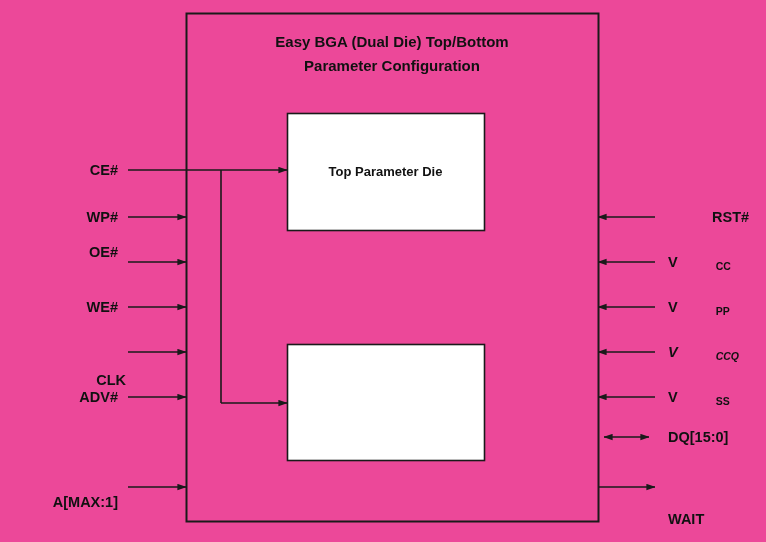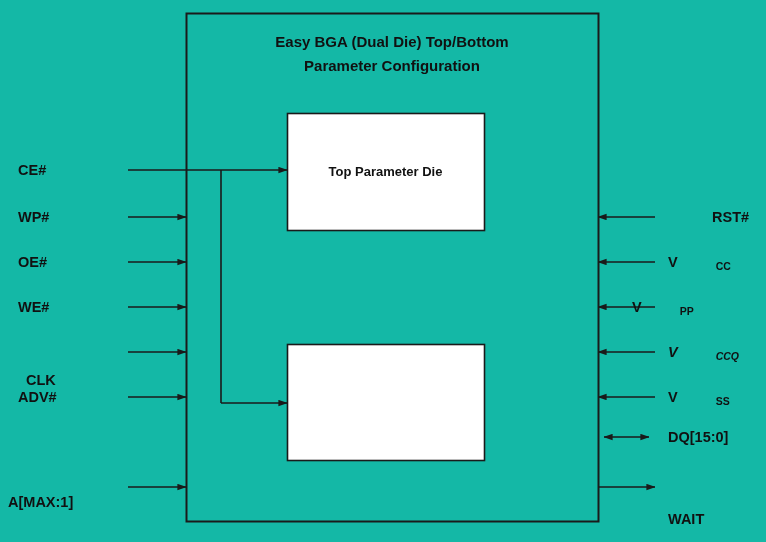--- a/index.html
+++ b/index.html
@@ -1,20 +1,20 @@
 <!DOCTYPE html>
 <html><head>
 <meta charset="utf-8">
 <style>
   html,body{margin:0;padding:0;background:#ffffff;}
   body{width:766px;height:542px;font-family:"Liberation Sans",sans-serif;color:#111;}
-  #stage{position:relative;width:766px;height:542px;overflow:hidden;background:#14b8a6;}
+  #stage{position:relative;width:766px;height:542px;overflow:hidden;background:#ec4899;}
   svg{position:absolute;left:0;top:0;width:766px;height:542px;}
   .lbl{position:absolute;font-size:14.5px;font-weight:bold;color:#111;white-space:nowrap;line-height:1;}
-  .lbl.r{text-align:left;}
+  .lbl.r{text-align:right;}
   .lbl.l{text-align:left;}
   .sub{font-size:10.5px;vertical-align:-0.28em;font-weight:bold;padding-left:38px;}
   .title{position:absolute;left:186px;width:412px;text-align:center;font-size:15px;font-weight:bold;color:#111;line-height:24px;}
   .diebox-label{position:absolute;font-size:13px;font-weight:bold;color:#111;text-align:center;white-space:nowrap;}
 </style>
 </head>
 <body>
 
 <div id="stage">
 
@@ -58,31 +58,31 @@
 
   <div class="title" style="top:30px;">
     <div>Easy BGA (Dual Die) Top/Bottom</div>
     <div>Parameter Configuration</div>
   </div>
 
   <div class="diebox-label" style="left:287px;top:164px;width:197px;">Top Parameter Die</div>
 
   <div class="lbl r" style="left:18px;top:163px;width:100px;">CE#</div>
   <div class="lbl r" style="left:18px;top:210px;width:100px;">WP#</div>
-  <div class="lbl r" style="left:18px;top:255px;width:100px;">OE#</div>
+  <div class="lbl r" style="left:18px;top:245px;width:100px;">OE#</div>
   <div class="lbl r" style="left:18px;top:300px;width:100px;">WE#</div>
   <div class="lbl r" style="left:26px;top:345px;width:100px;margin-top:28px;">CLK</div>
   <div class="lbl r" style="left:18px;top:390px;width:100px;">ADV#</div>
   <div class="lbl r" style="left:8px;top:495px;width:110px;">A[MAX:1]</div>
 
   <div class="lbl l" style="left:668px;top:210px;margin-left:44px;">RST#</div>
 
   <div class="lbl l" style="left:668px;top:255px;"><span>V</span><span class="sub">CC</span></div>
 
-  <div class="lbl l" style="left:632px;top:300px;"><span>V</span><span class="sub">PP</span></div>
+  <div class="lbl l" style="left:668px;top:300px;"><span>V</span><span class="sub">PP</span></div>
 
   <div class="lbl l" style="left:668px;top:345px;font-style:italic;"><span>V</span><span class="sub">CCQ</span></div>
 
   <div class="lbl l" style="left:668px;top:390px;"><span>V</span><span class="sub">SS</span></div>
 
   <div class="lbl l" style="left:668px;top:430px;">DQ[15:0]</div>
   <div class="lbl l" style="left:668px;top:480px;margin-top:32px;">WAIT</div>
 
 </div>
 

